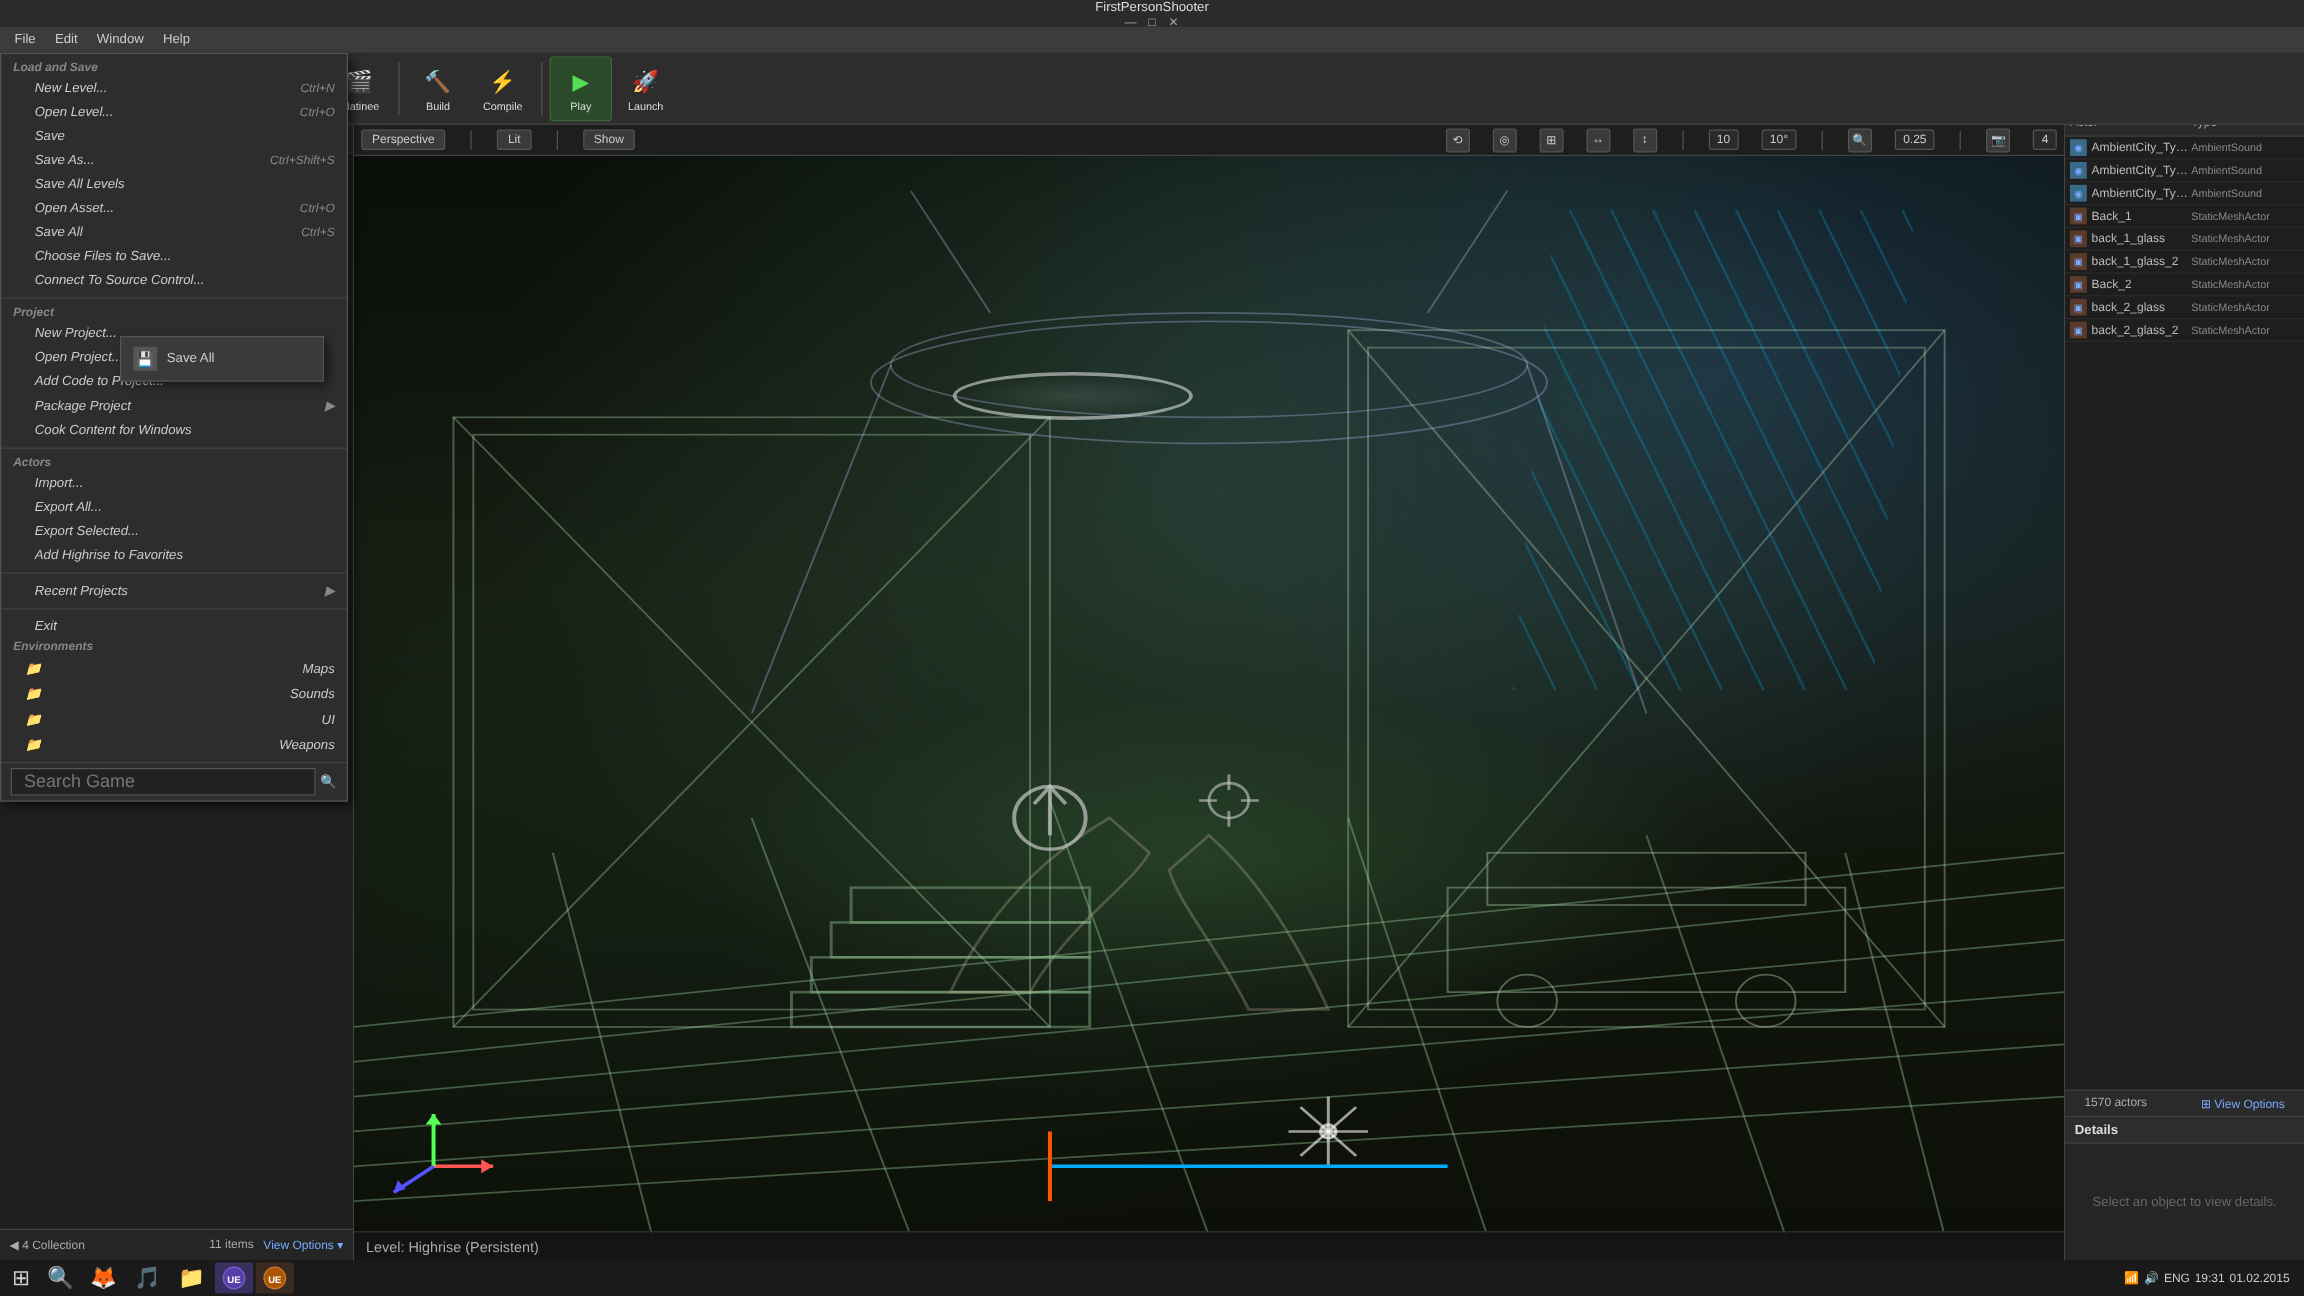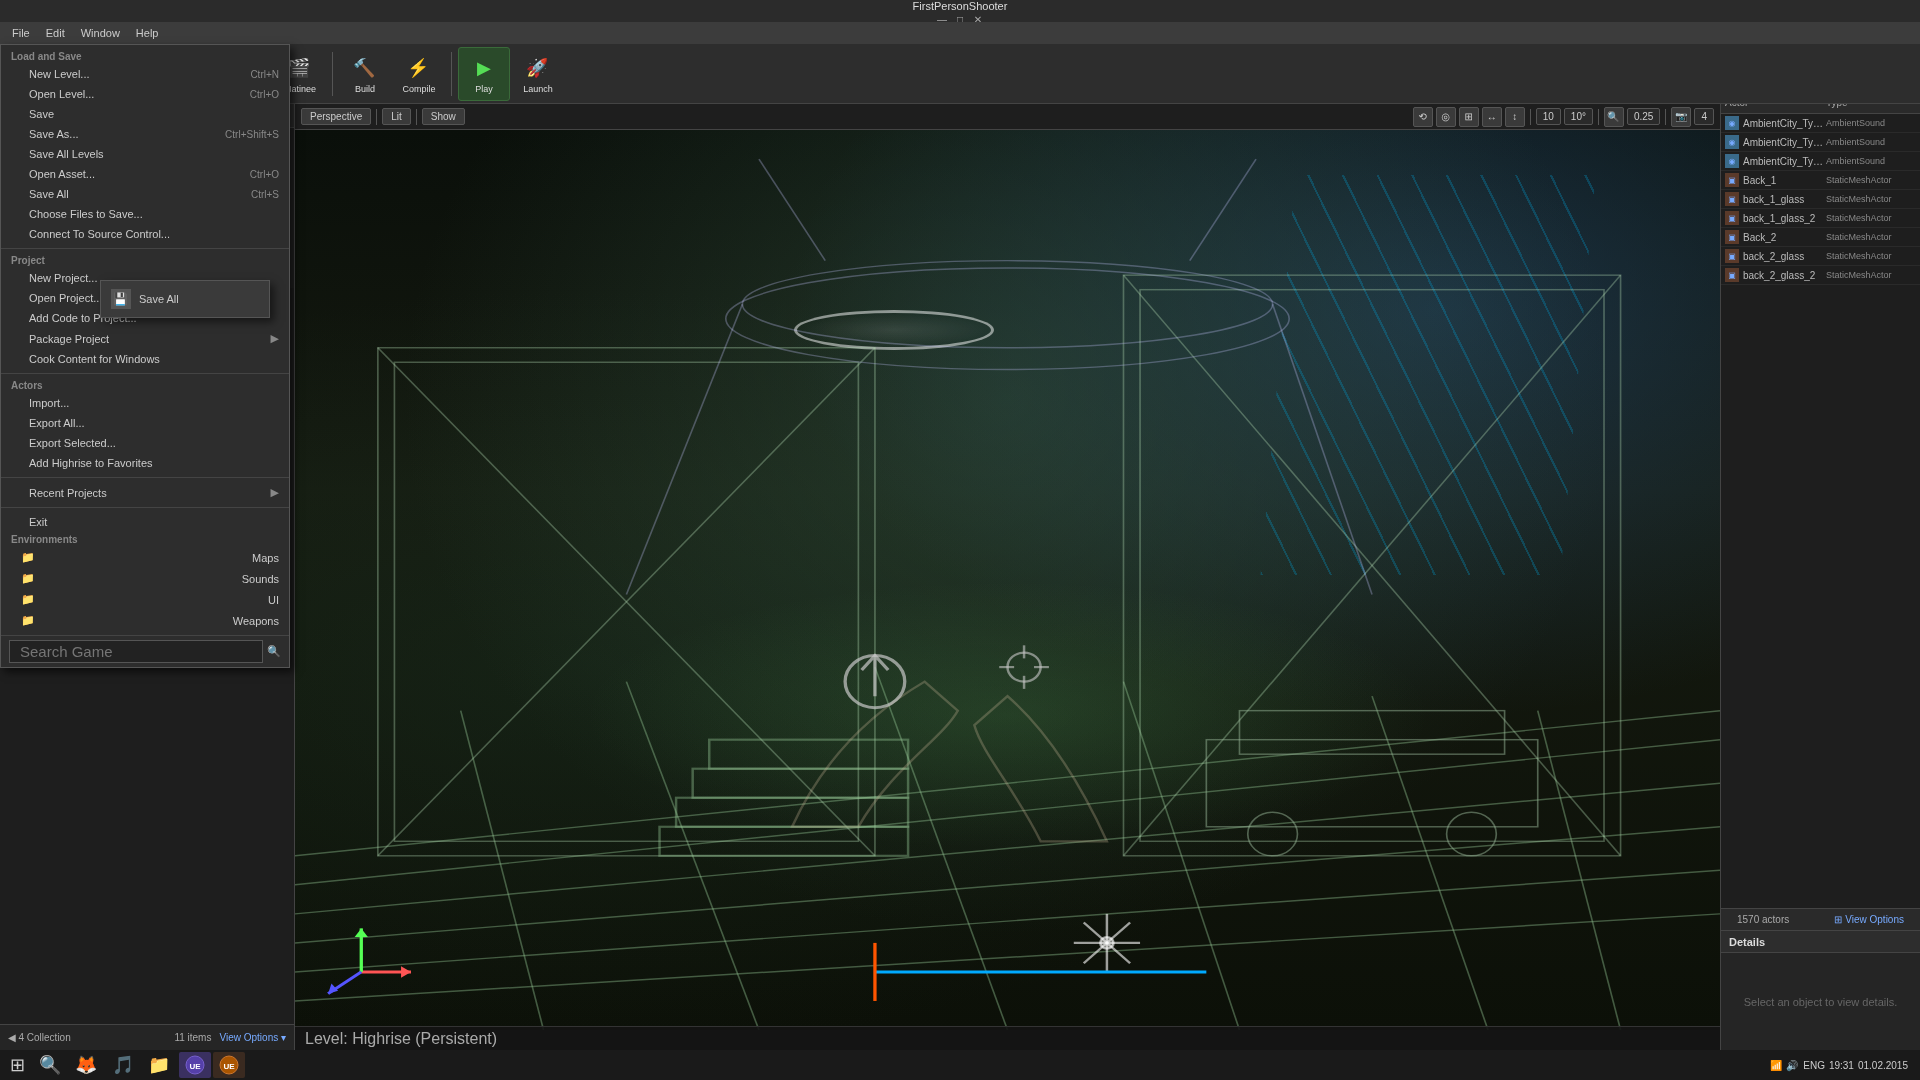--- a/index.html
+++ b/index.html
@@ -100,20 +100,21 @@
       top: 44px; left: 0;
       width: 290px;
       background: #2d2d2d;
       border: 1px solid #555;
       z-index: 500;
       box-shadow: 4px 4px 8px rgba(0,0,0,0.6);
     }
     .dropdown-section {
       padding: 4px 0;
       border-bottom: 1px solid #444;
+      font-style: italic;
     }
     .dropdown-section-label {
       padding: 2px 10px;
       font-size: 10px;
       color: #888;
       font-weight: bold;
     }
     .dropdown-item {
       padding: 4px 10px 4px 28px;
       cursor: pointer;
@@ -854,21 +855,21 @@
     </div>
   </div>
 
   <div style="height:26px;background:#252525;border-top:1px solid #444;display:flex;align-items:center;padding:0 8px;gap:8px;font-size:10px;color:#aaa;">
     <span style="font-size:10px;">◀ 4 Collection</span>
     <span style="margin-left:auto;">11 items</span>
     <span style="color:#7af;cursor:pointer;">View Options ▾</span>
   </div>
 </div>
 
-<div id="viewport-toolbar" style="position:absolute;top:104px;left:295px;right:200px;height:26px;background:#1e1e1e;display:flex;align-items:center;gap:3px;padding:0 6px;z-index:60;border-bottom:1px solid #444;">
+<div id="viewport-toolbar" style="position:absolute;top:104px;left:295px;right:200px;height:26px;background:#1e1e1e;display:flex;align-items:center;gap:19px;padding:0 6px;z-index:60;border-bottom:1px solid #444;">
   <button class="vp-btn">Perspective</button>
   <div class="vp-separator"></div>
   <button class="vp-btn">Lit</button>
   <div class="vp-separator"></div>
   <button class="vp-btn">Show</button>
   <div class="vp-spacer"></div>
 
   <div class="vp-icon-btn">⟲</div>
   <div class="vp-icon-btn">◎</div>
   <div class="vp-icon-btn">⊞</div>
@@ -983,21 +984,21 @@
       <g stroke="rgba(150,180,150,0.5)" stroke-width="1" fill="none" transform="translate(550,400)">
         <rect x="0" y="20" width="200" height="60"></rect>
         <rect x="20" y="0" width="160" height="30"></rect>
         <circle cx="40" cy="85" r="15"></circle>
         <circle cx="160" cy="85" r="15"></circle>
       </g>
     </svg>
   </div>
 </div>
 
-<div id="scene-bottom-bar" style="position:absolute;bottom:30px;left:295px;right:200px;height:24px;background:rgba(20,20,20,0.9);display:flex;align-items:center;justify-content:space-between;padding:0 10px;font-size:16px;color:#aaa;z-index:60;border-top:1px solid #333;">
+<div id="scene-bottom-bar" style="position:absolute;bottom:30px;left:295px;right:200px;height:24px;background:rgba(20,20,20,0.9);display:flex;align-items:center;justify-content:space-between;padding:0 10px;font-size:12px;color:#aaa;z-index:60;border-top:1px solid #333;">
   <span>Level:  Highrise (Persistent)</span>
 </div>
 
 <div id="taskbar">
   <div class="taskbar-btn">⊞</div>
   <div class="taskbar-btn">🔍</div>
   <div class="taskbar-btn">🦊</div>
   <div class="taskbar-btn">🎵</div>
   <div class="taskbar-btn">📁</div>
   <div class="taskbar-btn" style="background:#3a3060;">

